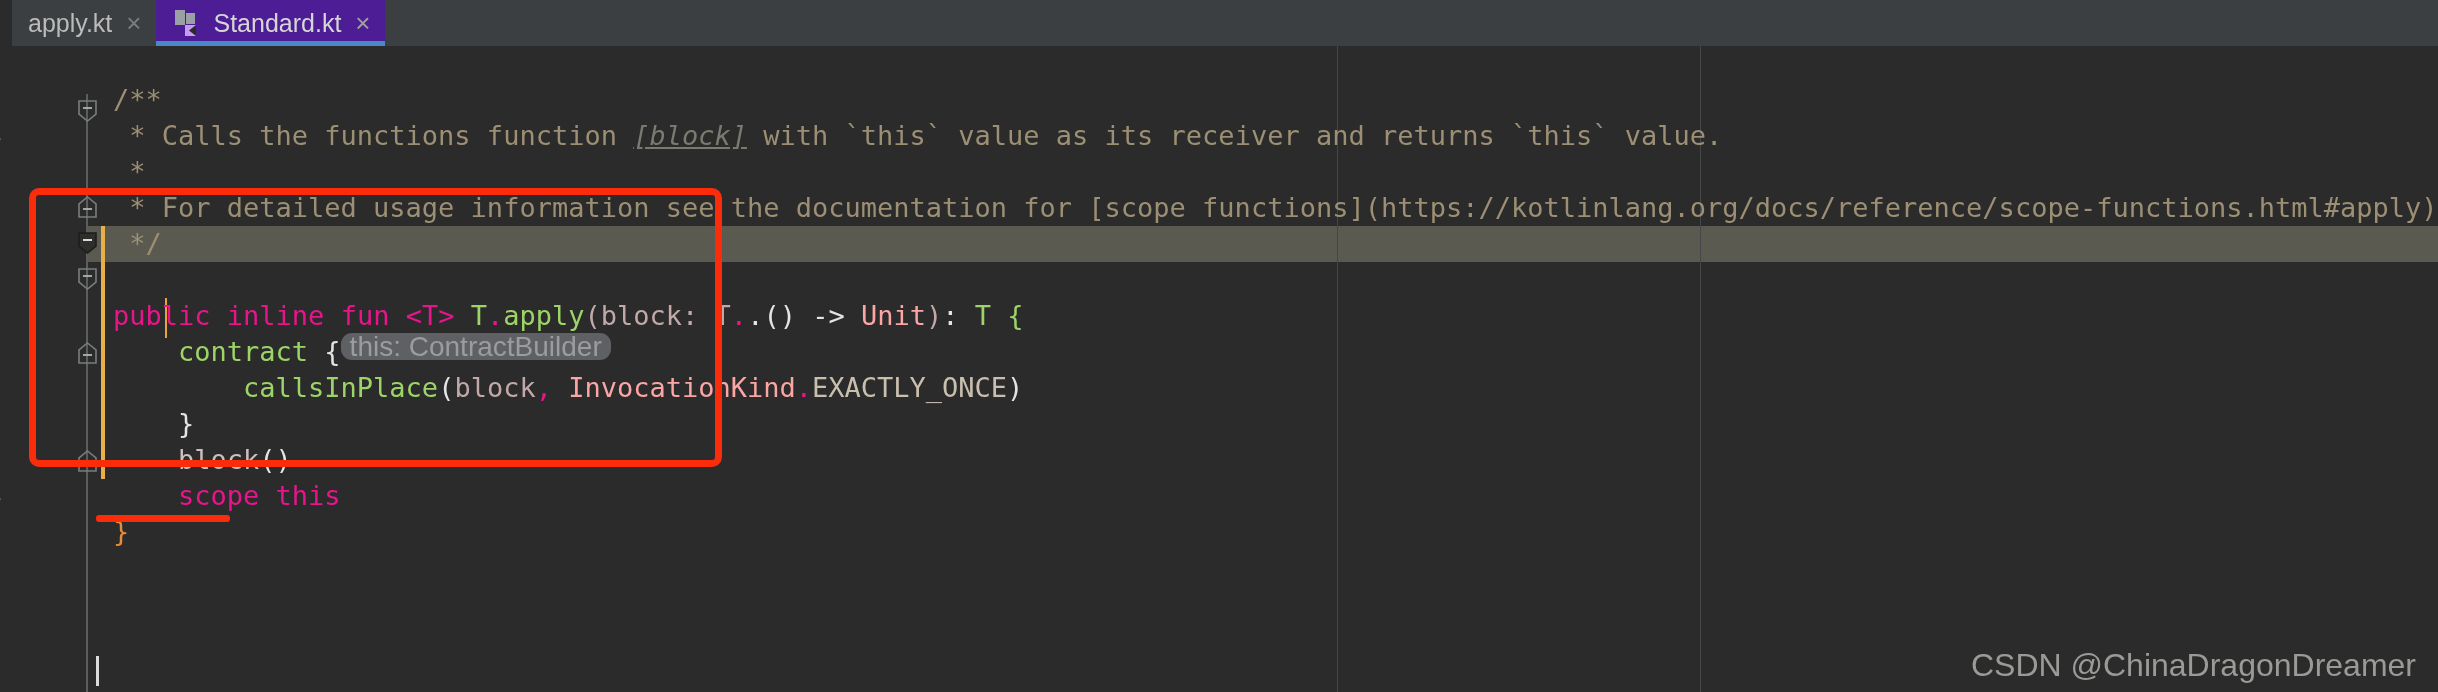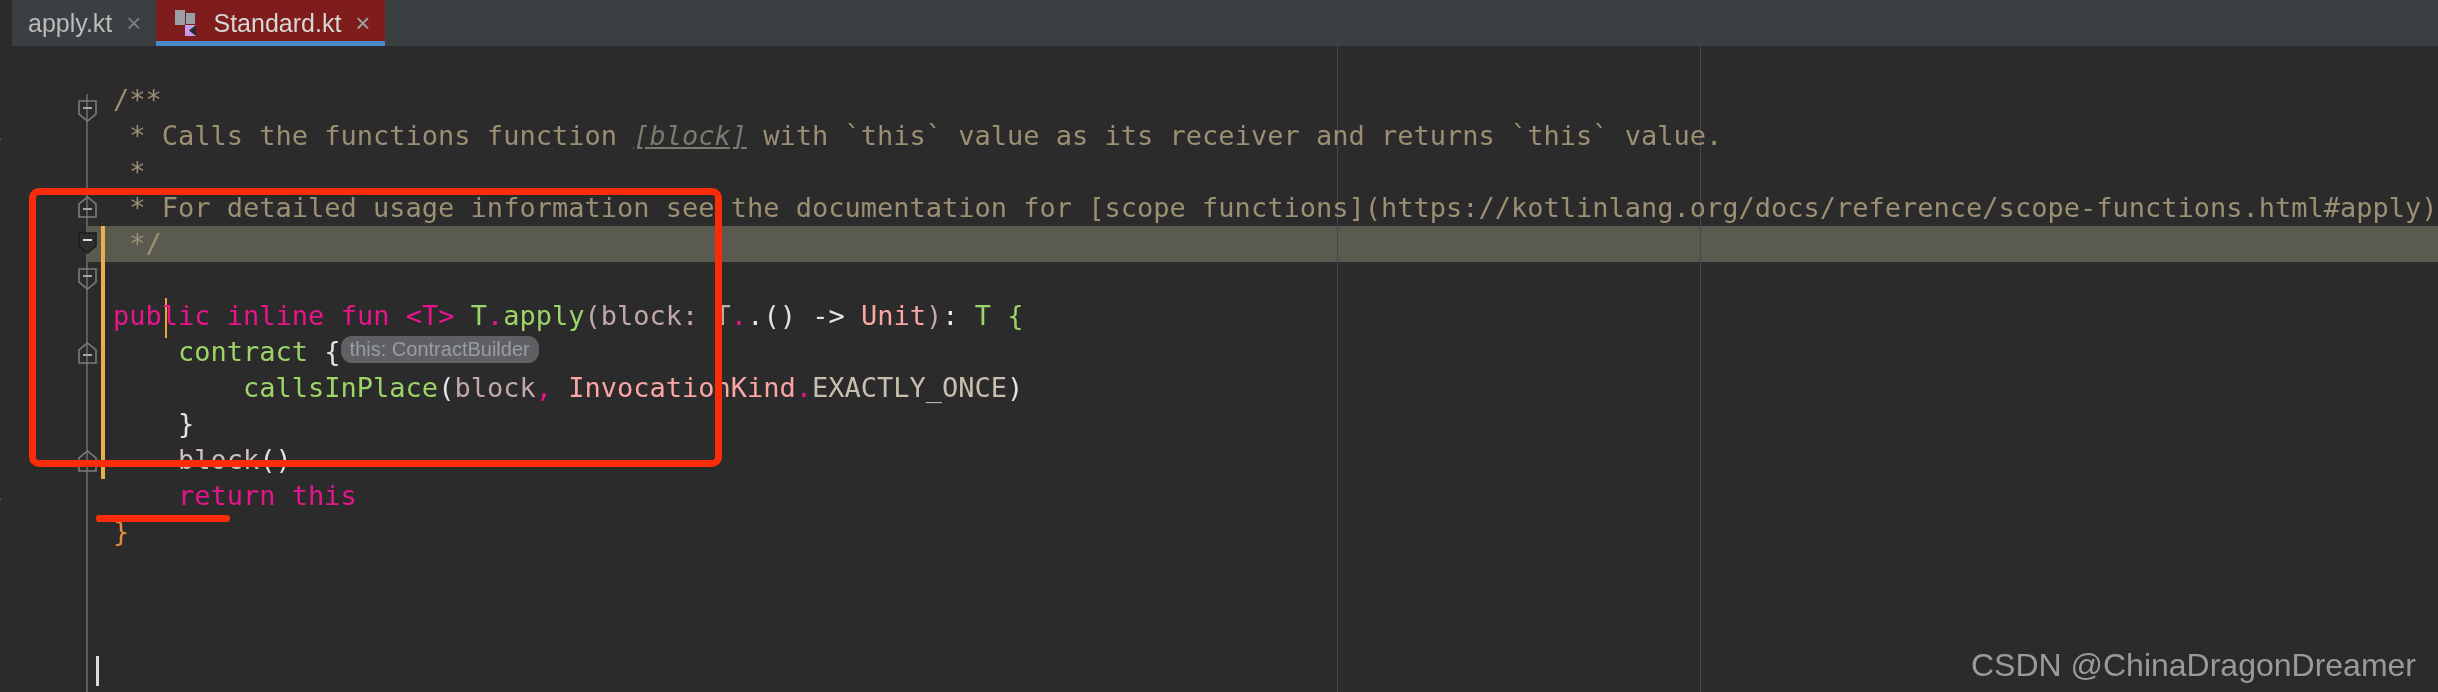--- a/index.html
+++ b/index.html
@@ -33,21 +33,21 @@
     box-sizing: border-box;
     padding: 0 14px 0 16px;
     height: 46px;
     font-family: "Liberation Sans", sans-serif;
     font-size: 25px;
     color: #bbbbbb;
     white-space: nowrap;
   }
   .tab.inactive { background: #3c3f41; }
   .tab.active {
-    background: #7f1d1d;
+    background: #4c1d95;
     color: #d6d6d6;
   }
   .tab.active .tab-underline {
     position: absolute;
     left: 0; right: 0; bottom: 0;
     height: 5px;
     background: #4a88c7;
   }
   .tab-icon {
     width: 30px;
@@ -175,21 +175,21 @@
   .c-cls     { color: #fca5a5; }
   .c-const   { color: #c9bfae; }
   .c-brace-o { color: #e88a3c; }
 
   .inlay {
     display: inline-block;
     background: #5f6063;
     color: #9a9da0;
     border-radius: 11px;
     font-family: "Liberation Sans", sans-serif;
-    font-size: 20px;
+    font-size: 28px;
     line-height: 27px;
     padding: 0 9px;
     vertical-align: 3px;
     position: relative;
     top: -2px;
   }
 
   
   .redbox {
     position: absolute;
@@ -338,21 +338,21 @@
     <div class="codeline" style="top:252px;"><span class="txt"><span class="c-kw">public</span><span class="c-plain"> </span><span class="c-kw">inline</span><span class="c-plain"> </span><span class="c-kw">fun</span><span class="c-plain"> </span><span class="c-kw">&lt;T&gt;</span><span class="c-plain"> </span><span class="c-fn">T</span><span class="c-kw">.</span><span class="c-fn">apply</span><span class="c-param">(</span><span class="c-param">block</span><span class="c-param">: </span><span class="c-param">T</span><span class="c-kw">.</span><span class="c-plain">.() -&gt; </span><span class="c-cls">Unit</span><span class="c-param">)</span><span class="c-plain">: </span><span class="c-fn">T</span><span class="c-plain"> </span><span class="c-fn">{</span></span></div>
 
     <div class="codeline" style="top:288px;"><span class="txt"><span class="c-plain">    </span><span class="c-fn">contract</span><span class="c-plain"> </span><span class="c-plain">{</span><span class="inlay">this: ContractBuilder</span></span></div>
 
     <div class="codeline" style="top:324px;"><span class="txt"><span class="c-plain">        </span><span class="c-fn">callsInPlace</span><span class="c-plain">(</span><span class="c-param">block</span><span class="c-kw">, </span><span class="c-cls">InvocationKind</span><span class="c-kw">.</span><span class="c-const">EXACTLY_ONCE</span><span class="c-plain">)</span></span></div>
 
     <div class="codeline" style="top:360px;"><span class="txt"><span class="c-plain">    </span><span class="c-plain">}</span></span></div>
 
     <div class="codeline" style="top:396px;"><span class="txt"><span class="c-plain">    </span><span class="c-ident">block</span><span class="c-plain">()</span></span></div>
 
-    <div class="codeline" style="top:432px;"><span class="txt"><span class="c-plain">    </span><span class="c-kw">return</span><span class="c-plain"> </span><span class="c-kw">this</span></span></div>
+    <div class="codeline" style="top:432px;"><span class="txt"><span class="c-plain">    </span><span class="c-kw">scope</span><span class="c-plain"> </span><span class="c-kw">this</span></span></div>
 
     <div class="codeline" style="top:468px;"><span class="txt c-brace-o">}</span></div>
 
     <div class="codeline" style="top:504px;"><span class="txt">&nbsp;</span></div>
 
   </div>
 
   <div class="caret" style="left:96px;top:610px;"></div>
 
   <div class="redbox" style="left:29px;top:142px;width:693px;height:279px;"></div>

